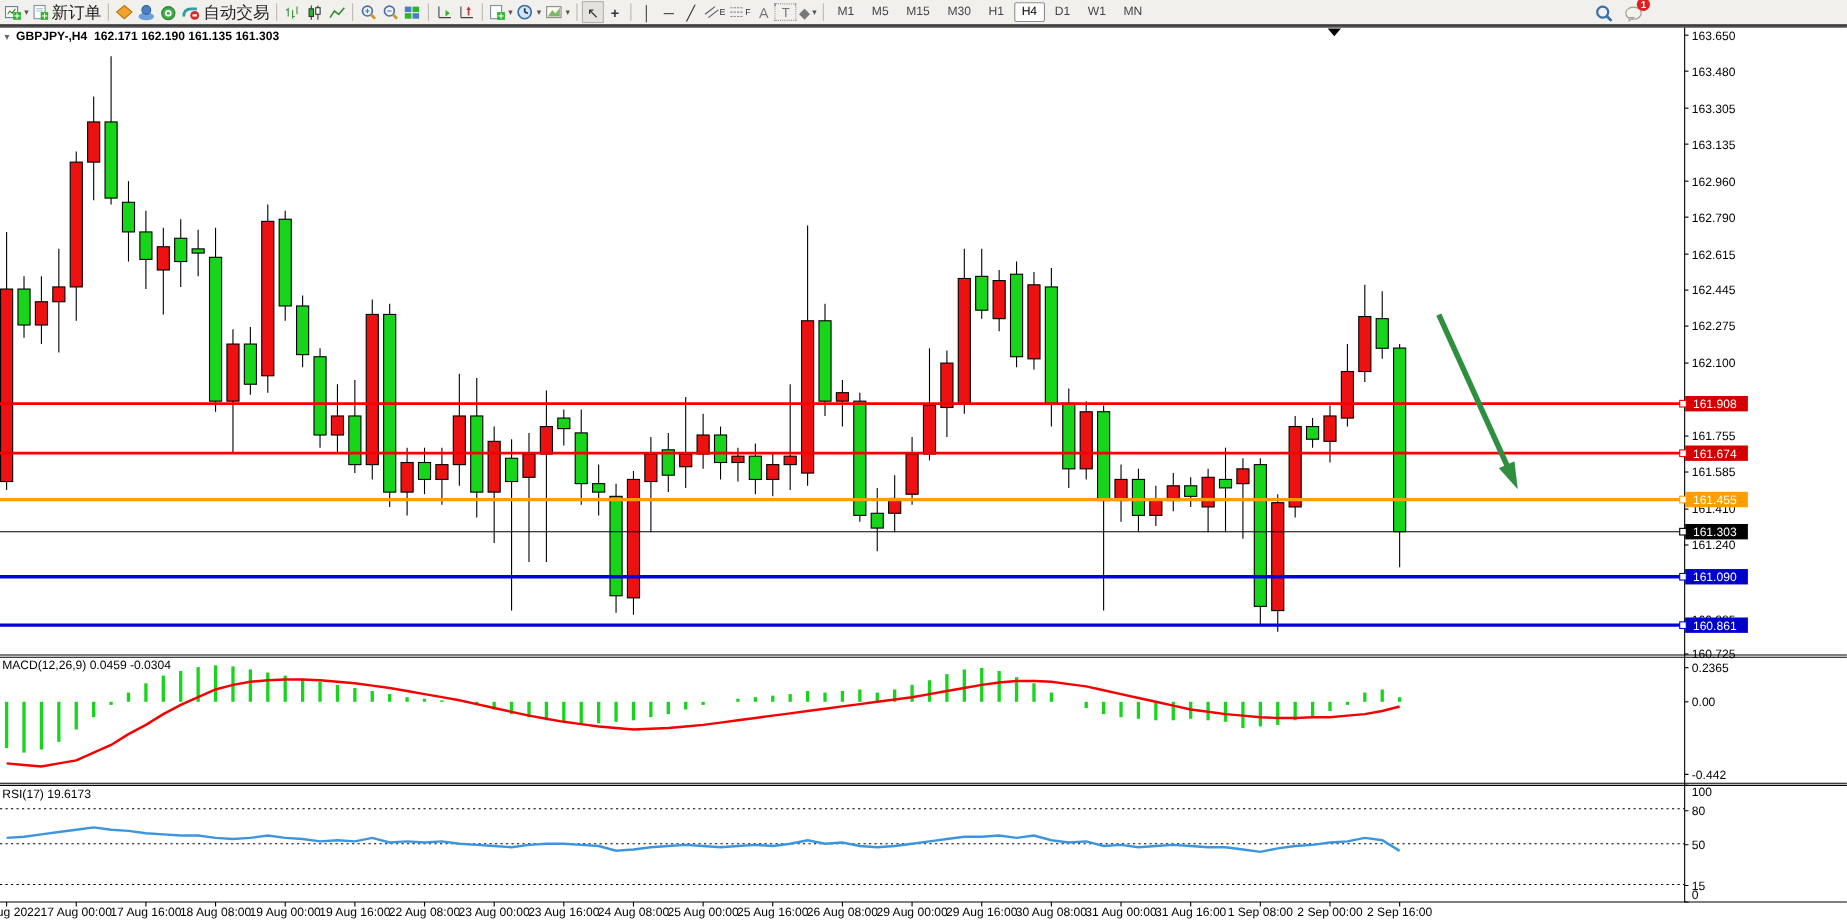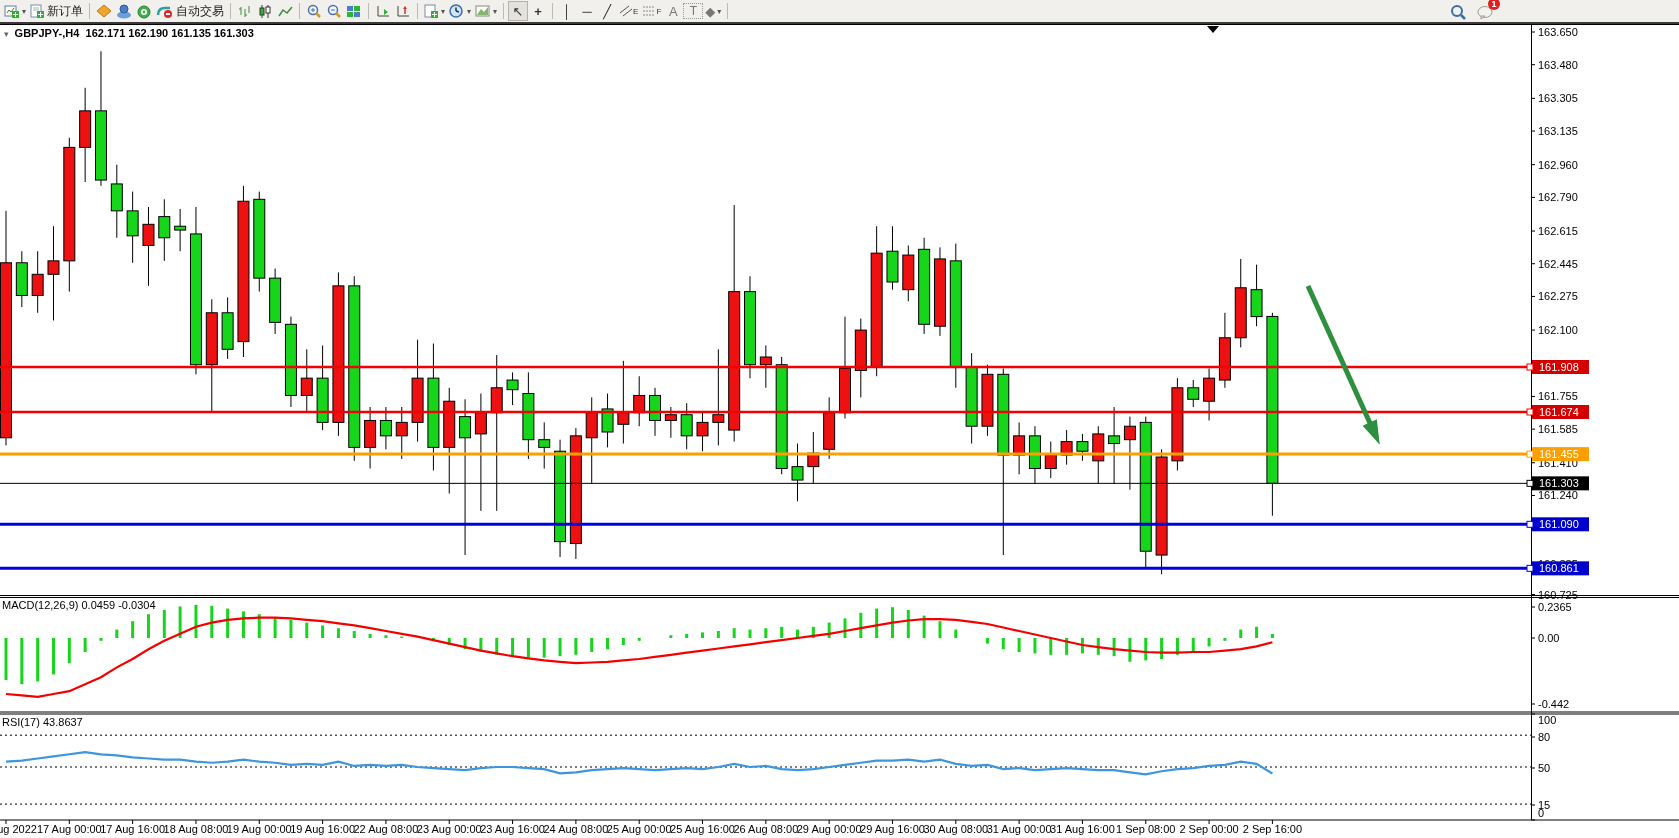--- a/index.html
+++ b/index.html
@@ -5,21 +5,21 @@
   * { margin:0; padding:0; box-sizing:border-box; }
   html,body { width:1679px; height:838px; overflow:hidden; background:#fff;
     font-family:"Liberation Sans", sans-serif; }
   #toolbar { position:absolute; left:0; top:0; width:1679px; height:24px;
     background:#f2f0ec; border-bottom:2px solid #3a3a3a; display:flex; align-items:center;
     padding:1px 2px; z-index:5; }
   .grp { display:flex; align-items:center; height:20px; }
   .tb-sep { width:1px; height:16px; background:#bdbab2; margin:0 4px; }
   .tb-btn { display:inline-flex; align-items:center; justify-content:center; height:20px;
     min-width:20px; padding:0 2px; font-size:11px; color:#333; cursor:default; }
-  .tb-lbl { font-size:12px; color:#222; margin-left:3px; }
+  .tb-lbl { font-size:15px; color:#222; margin-left:3px; }
   .drop { font-size:8px; color:#555; margin-left:2px; }
   .glyph { font-size:13px; line-height:13px; }
   .tf-btn { font-size:11px; color:#444; padding:2px 6px; margin:0 1px; border:1px solid transparent; }
   .tf-active { background:#fdfdfd; border:1px solid #8f8f8f; border-radius:2px; color:#000; }
   .right-cluster { position:absolute; left:1448px; top:2px; display:flex; align-items:center; }
   .badge { position:absolute; right:-4px; top:-4px; width:12px; height:12px; border-radius:7px;
     background:#e02020; color:#fff; font-size:9px; font-weight:bold; text-align:center;
     line-height:12px; }
   .overlay-label { position:absolute; font-size:11px; color:#000; z-index:3; white-space:nowrap;text-align:center; }
   #chart-title { left:4px; top:27px; font-weight:bold; }
@@ -222,20 +222,31 @@
       </span>
     <span class="tb-btn" style="border:1px dotted #999;color:#777;font-size:12px;height:16px">
         <span>T</span>
       </span>
     <span class="tb-btn">
       <span class="glyph" style="color:#777">◆</span>
       <span class="drop">▾</span>
     </span>
   </div>
   <span class="tb-sep"></span>
+  <div class="grp" id="tf-group">
+      <span class="tf-btn">M1</span>
+      <span class="tf-btn">M5</span>
+      <span class="tf-btn">M15</span>
+      <span class="tf-btn">M30</span>
+      <span class="tf-btn">H1</span>
+      <span class="tf-btn tf-active">H4</span>
+      <span class="tf-btn">D1</span>
+      <span class="tf-btn">W1</span>
+      <span class="tf-btn">MN</span>
+    </div>
   <div class="right-cluster">
     <span class="tb-btn">
       <svg width="17" height="16">
           <circle cx="7" cy="7" r="5" fill="none" stroke="#3a6ea8" stroke-width="2"></circle>
           <line x1="11" y1="11" x2="15" y2="15" stroke="#3a6ea8" stroke-width="2.5"></line>
         </svg>
     </span>
     <span class="tb-btn" style="position:relative;margin-left:6px">
       <svg width="17" height="15">
           <ellipse cx="8" cy="7" rx="7" ry="5.5" fill="#f4f2ec" stroke="#a09c92"></ellipse>
@@ -643,14 +654,14 @@
   <span class="tri">▾</span>
   <span>GBPJPY-,H4</span>&nbsp;
   <span>162.171 162.190 161.135 161.303</span>
 </div>
 <div class="overlay-label" id="macd-label">
   <span>MACD(12,26,9)</span>
   <span>0.0459 -0.0304</span>
 </div>
 <div class="overlay-label" id="rsi-label">
   <span>RSI(17)</span>
-  <span>43.8637</span>
+  <span>19.6173</span>
 </div>
 
 </body></html>

